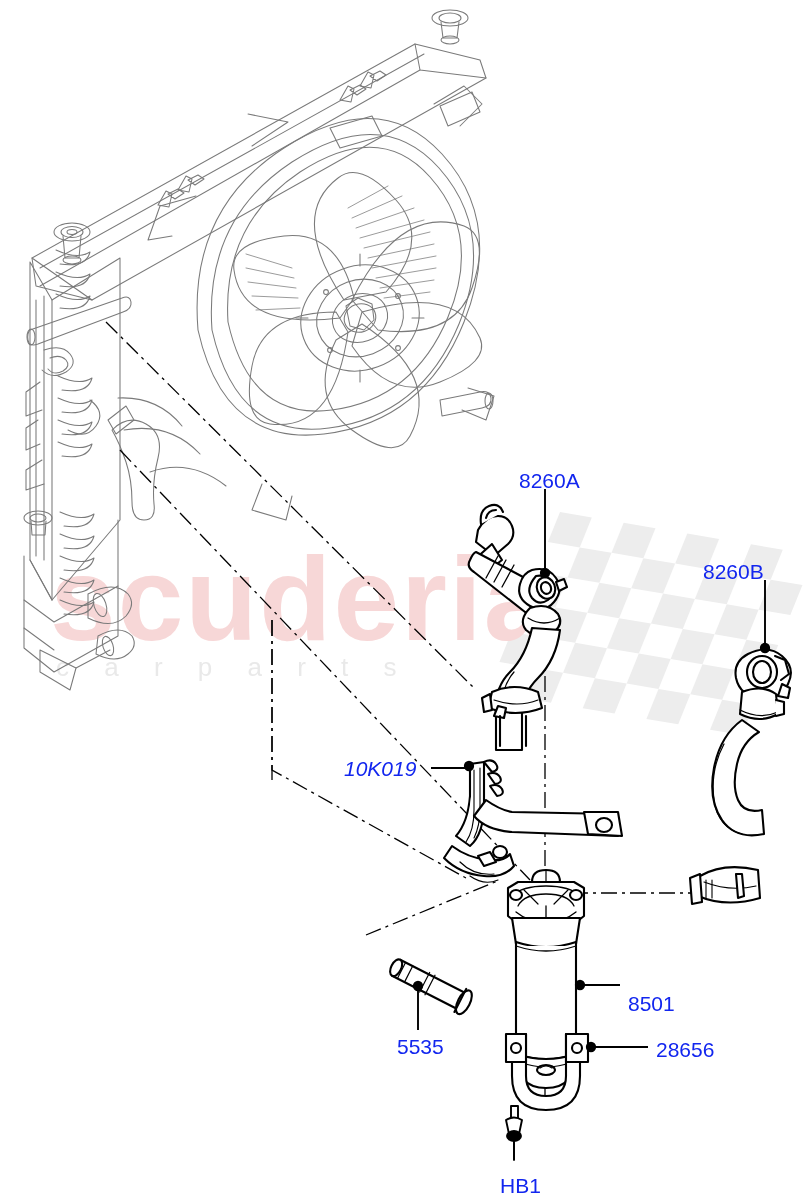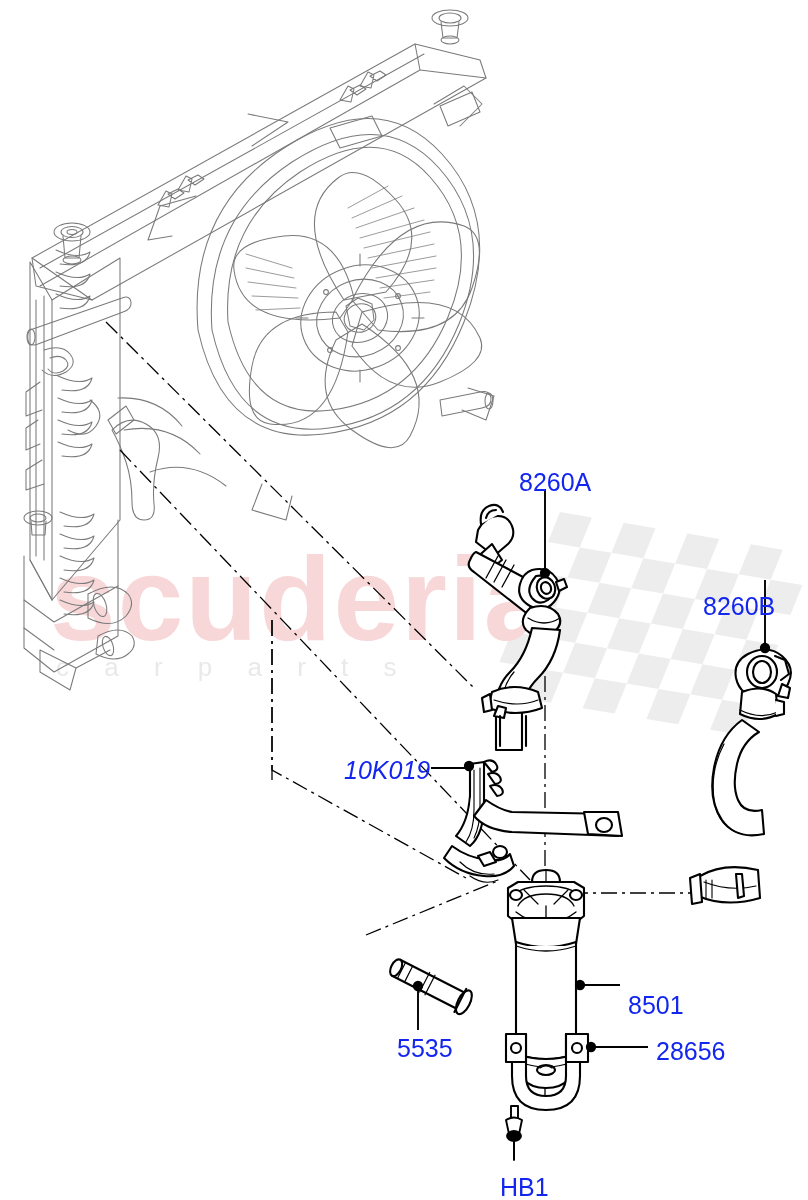--- a/index.html
+++ b/index.html
@@ -24,21 +24,21 @@
     position: absolute;
     left: 0;
     top: 0;
     width: 808px;
     height: 1200px;
   }
   .callout {
     position: absolute;
     color: #1226ef;
     font-family: "Liberation Sans", sans-serif;
-    font-size: 25px;
+    font-size: 21px;
     font-weight: 400;
     letter-spacing: 0px;
     white-space: nowrap;
     line-height: 1;
   }
 </style>
 </head>
 <body>
 
 <div id="diagram-root">
@@ -446,21 +446,21 @@
       <line x1="648" y1="1047" x2="594" y2="1047"></line>
       <circle cx="591" cy="1047" r="4.2"></circle>
 
       <line x1="514" y1="1160" x2="514" y2="1140"></line>
     </g>
 
   </svg>
 
   <div class="callout" style="left:519px; top:470px;">8260A</div>
 
-  <div class="callout" style="left:703px; top:561px;margin-top:33px;">8260B</div>
+  <div class="callout" style="left:703px; top:561px;">8260B</div>
 
   <div class="callout" style="left:344px; top:758px;font-style:italic;">10K019</div>
 
   <div class="callout" style="left:397px; top:1036px;">5535</div>
 
   <div class="callout" style="left:628px; top:977px;margin-top:16px;">8501</div>
 
   <div class="callout" style="left:656px; top:1039px;">28656</div>
 
   <div class="callout" style="left:500px; top:1175px;">HB1</div>

